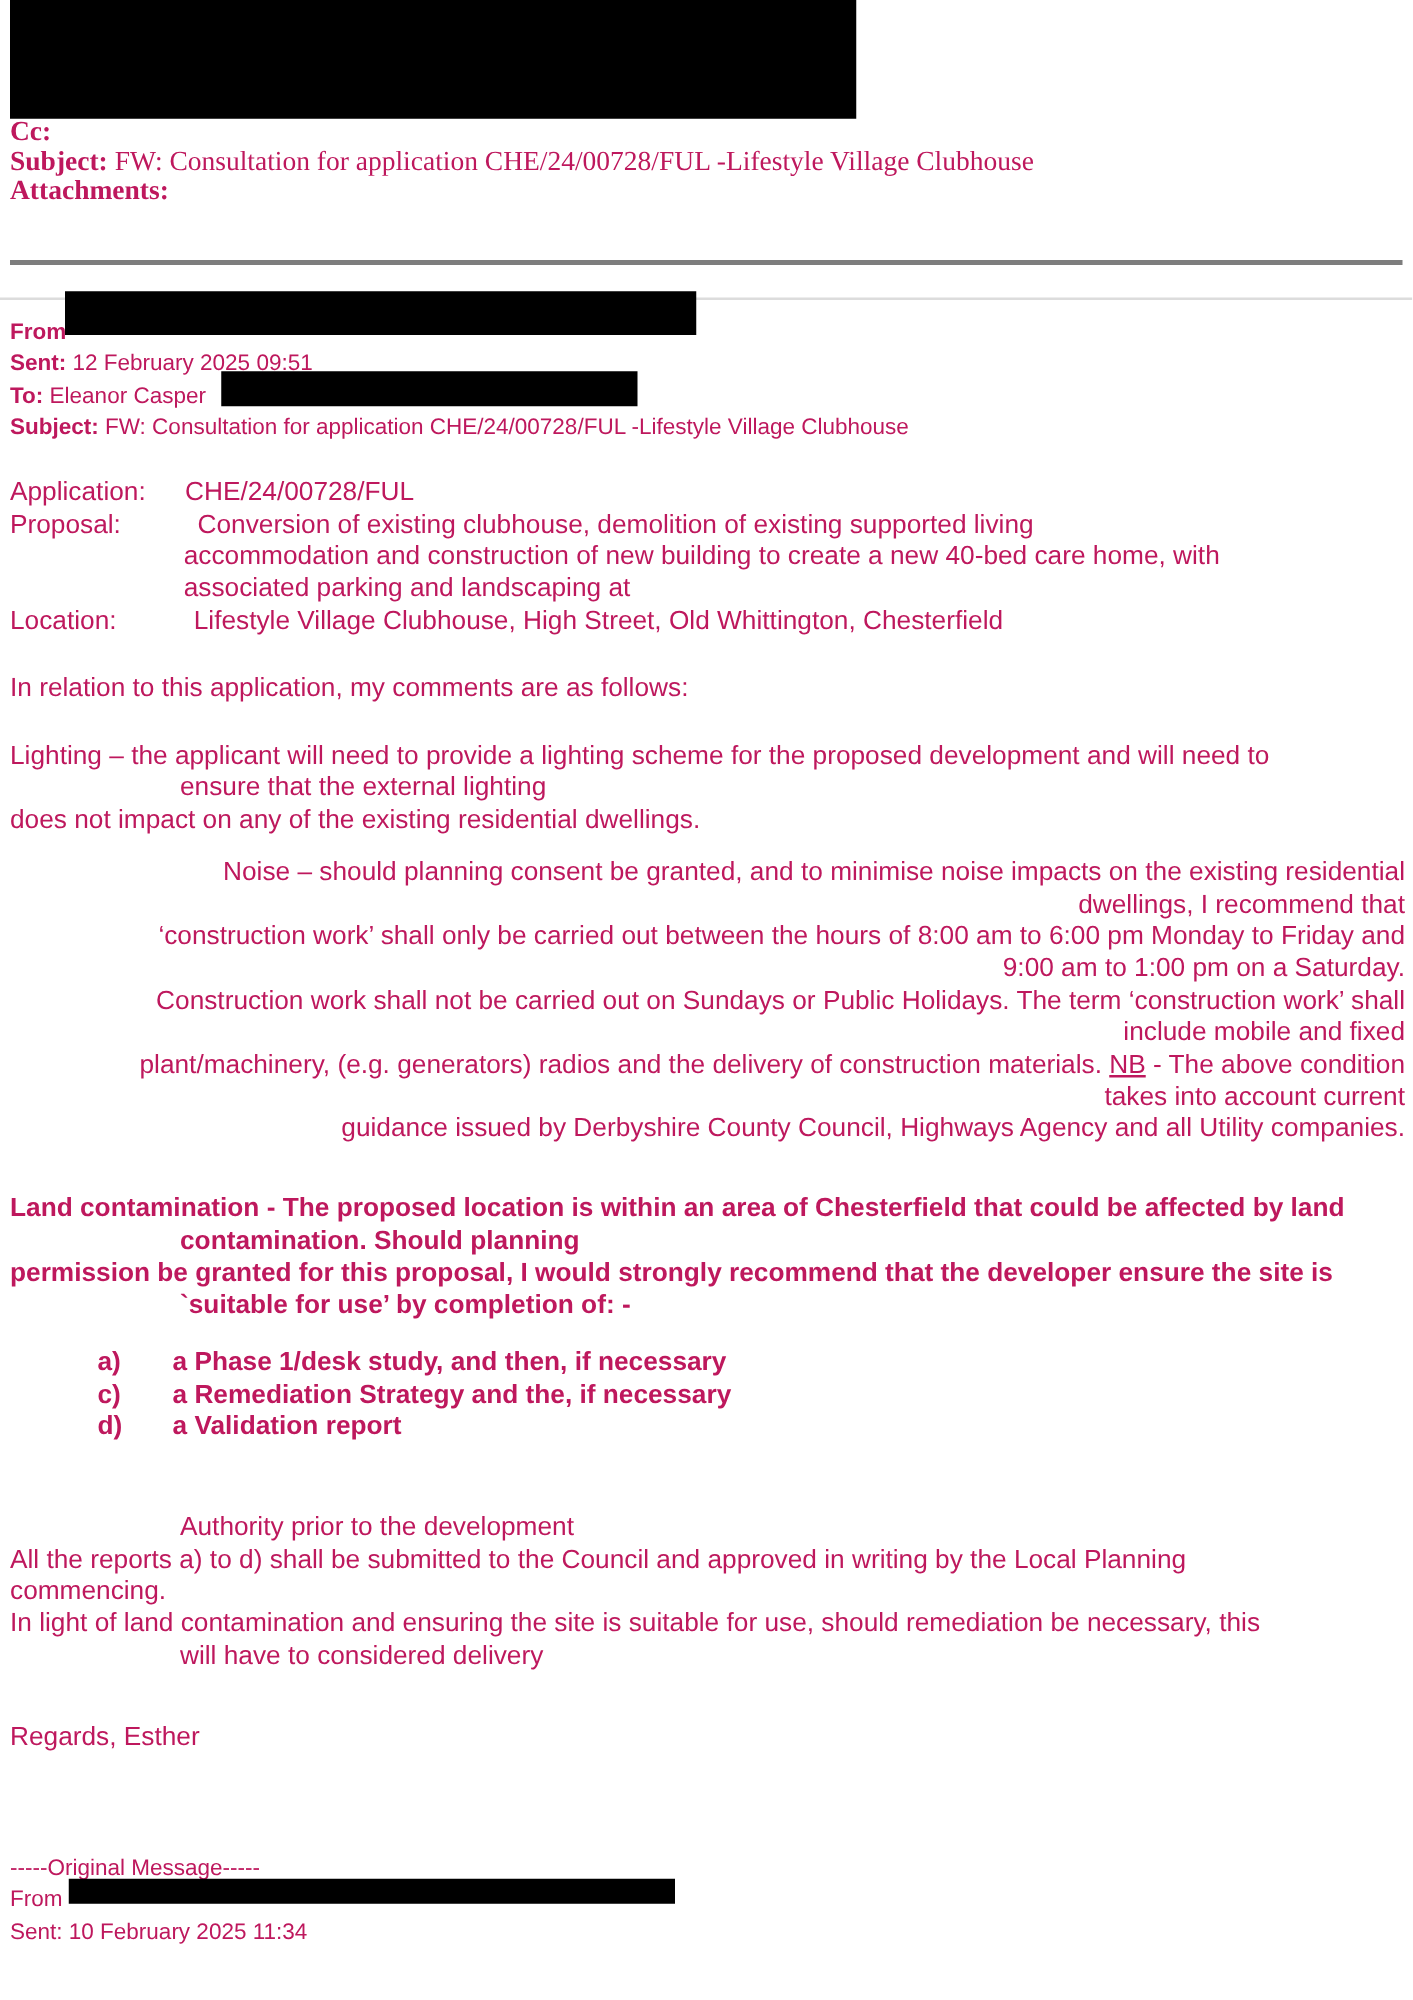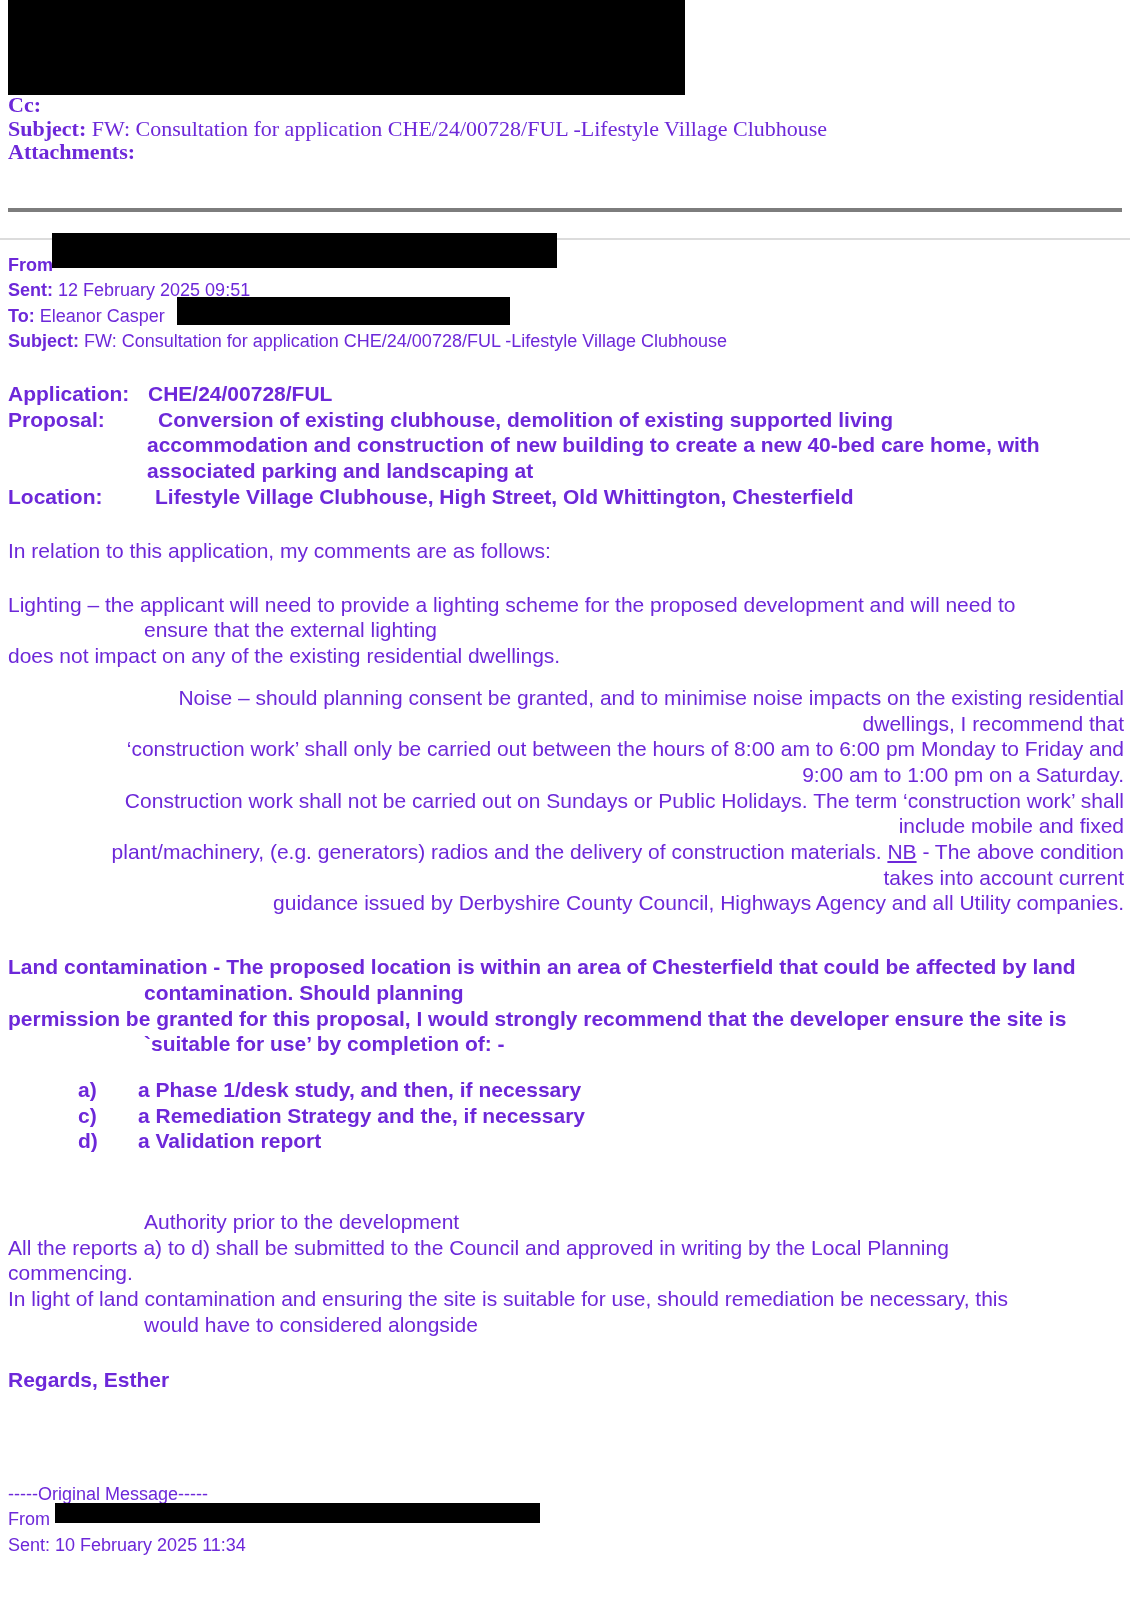--- a/index.html
+++ b/index.html
@@ -1,46 +1,46 @@
 <!DOCTYPE html>
 <html><head>
 <meta charset="utf-8">
 <style>
   html,body{margin:0;padding:0;background:#ffffff;}
   .page{position:relative;width:1130px;height:1600px;background:#ffffff;
-        font-family:"Liberation Sans",sans-serif;color:#6d28d9;overflow:hidden;}
+        font-family:"Liberation Sans",sans-serif;color:#be185d;overflow:hidden;}
   .b{font-weight:bold;}
   .u{text-decoration:underline;}
   .ln{white-space:nowrap;}
   .redaction{position:absolute;background:#000000;z-index:5;}
   .red-top{left:8px;top:0;width:677px;height:95px;}
   .red-from{left:52px;top:233px;width:505px;height:35px;}
   .red-to{left:177px;top:297px;width:333px;height:28px;}
   .red-foot{left:55px;top:1503px;width:485px;height:20px;}
   .serif-block{position:absolute;left:8px;top:93px;
                font-family:"Liberation Serif",serif;font-size:22px;line-height:23.5px;}
   .rule-thick{position:absolute;left:8px;top:208px;width:1114px;height:4px;background:#7d7d7d;}
   .rule-thin{position:absolute;left:0;top:238px;width:1130px;height:2px;background:#dcdcdc;}
   .fw-block{position:absolute;left:8px;top:253px;font-size:18px;line-height:25.3px;}
   .app-block{position:absolute;left:8px;top:381px;width:1116px;
-             font-size:21px;font-weight:bold;line-height:25.7px;}
+             font-size:21px;font-weight:normal;line-height:25.7px;}
   .app-row{display:flex;}
   .app-lbl{width:139px;flex:0 0 139px;}
   .v-app{text-indent:1px;}
   .v-prop .first{text-indent:11px;}
   .v-loc{text-indent:8px;}
   .body-block{position:absolute;left:8px;top:538px;width:1116px;
               font-size:21px;line-height:25.7px;}
   .ind{padding-left:136px;}
   .p-lighting{margin-top:28px;}
   .p-noise{margin-top:16px;text-align:right;}
   .p-land{margin-top:38px;font-weight:bold;}
   .p-list{margin-top:20px;font-weight:bold;}
   .p-reports{margin-top:55px;}
-  .p-sig{margin-top:29px;font-weight:bold;}
+  .p-sig{margin-top:39px;}
   .li-m{display:inline-block;margin-left:70px;width:60px;}
   .footer-block{position:absolute;left:8px;top:1482px;font-size:18px;line-height:25.3px;}
 </style>
 </head>
 <body>
 
 <div class="page">
 
   <div class="redaction red-top"></div>
 
@@ -139,21 +139,21 @@
       <div class="ln">
         <span class="li-m">d)</span><span>a Validation report</span>
       </div>
     </div>
 
     <div class="p-reports">
       <div class="ln ind">Authority prior to the development</div>
       <div class="ln">All the reports a) to d) shall be submitted to the Council and approved in writing by the Local Planning</div>
       <div class="ln">commencing.</div>
       <div class="ln">In light of land contamination and ensuring the site is suitable for use, should remediation be necessary, this</div>
-      <div class="ln ind">would have to considered alongside</div>
+      <div class="ln ind">will have to considered delivery</div>
     </div>
 
     <div class="p-sig ln">Regards, Esther</div>
   </div>
 
   <div class="footer-block">
     <div class="ln">-----Original Message-----</div>
     <div class="ln">
       <span>From</span>
     </div>

